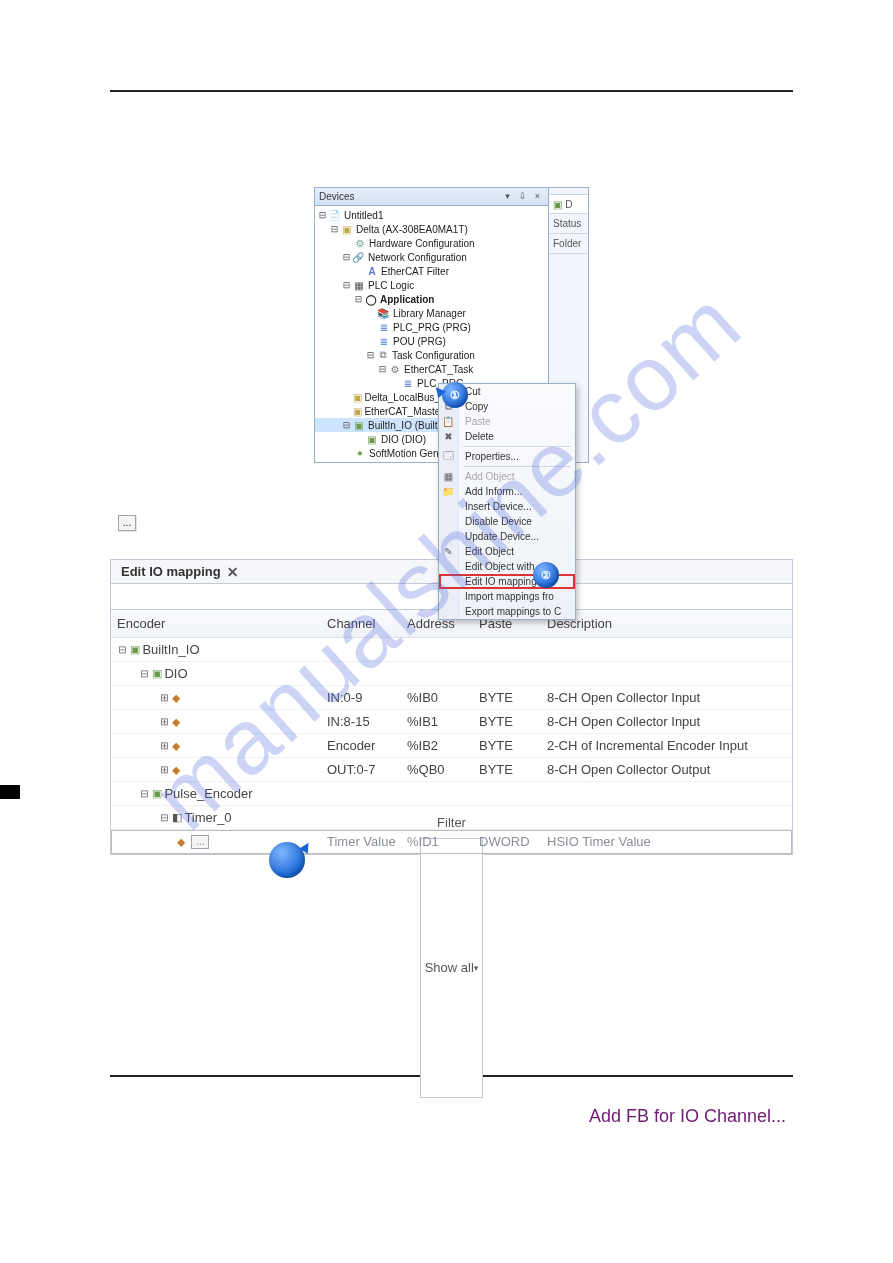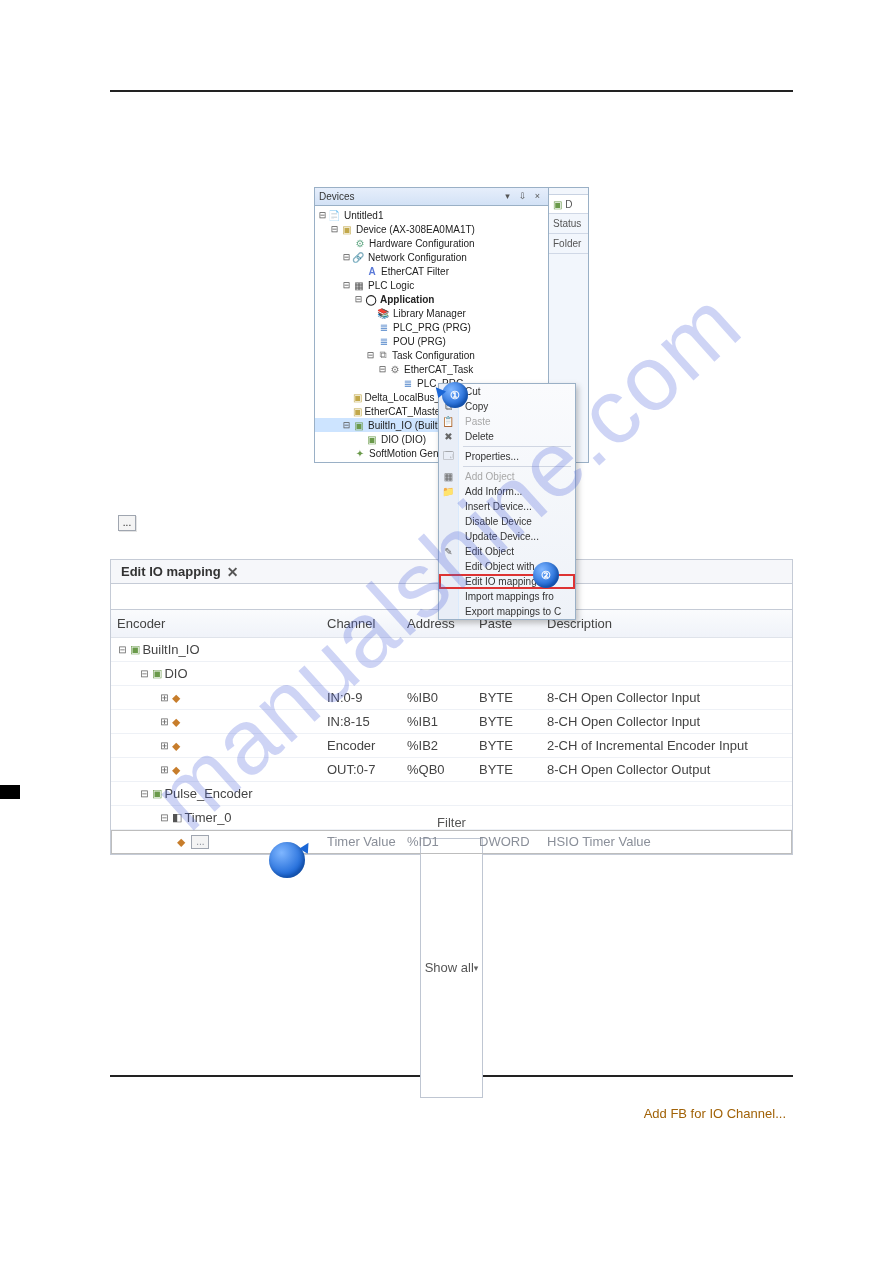--- a/index.html
+++ b/index.html
@@ -171,21 +171,21 @@
   .iomap-filterbar .find-input {
     flex: 0 0 200px; border:none; outline:none; background:transparent;
   }
   .iomap-filterbar .filter-field {
     border:1px solid #bfc6d2; height:20px; line-height:20px; padding:0 4px;
     background:#fff; flex:0 0 260px; display:flex; align-items:center;
     justify-content:space-between;
   }
   .iomap-filterbar .filter-field .caret { font-size:9px; color:#666; }
   .iomap-filterbar .addfb {
-    margin-left:auto; color:#a16207; font-size:13px;
+    margin-left:auto; color:#701a75; font-size:18px;
   }
 
   
   .map-table { width:100%; border-collapse:collapse; table-layout:fixed; }
   .map-table th {
     text-align:left; font-weight:400; color:#444;
     padding:6px 6px; border-bottom:1px solid #dfe3ea;
     background:linear-gradient(#fafbfd,#f0f3f9);
     font-size:13px;
   }
@@ -242,21 +242,21 @@
 
       <div class="tree">
         <div class="t-row" style="padding-left:2px">
           <span class="tg">⊟</span>
           <span class="icn i-proj">📄</span>
           <span>Untitled1</span>
         </div>
         <div class="t-row" style="padding-left:14px">
           <span class="tg">⊟</span>
           <span class="icn i-dev">▣</span>
-          <span>Device (AX-308EA0MA1T)</span>
+          <span>Delta (AX-308EA0MA1T)</span>
         </div>
         <div class="t-row" style="padding-left:38px">
           <span class="icn i-wrench">⚙</span>
           <span>Hardware Configuration</span>
         </div>
         <div class="t-row" style="padding-left:26px">
           <span class="tg">⊟</span>
           <span class="icn i-net">🔗</span>
           <span>Network Configuration</span>
         </div>

